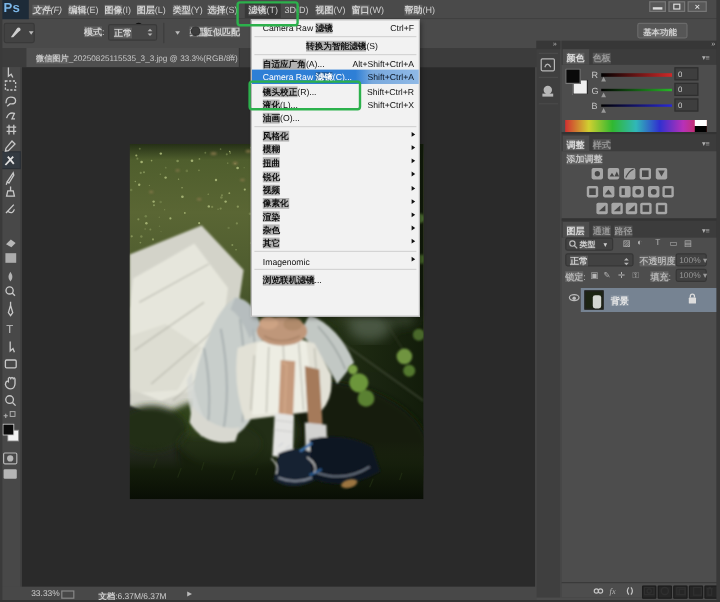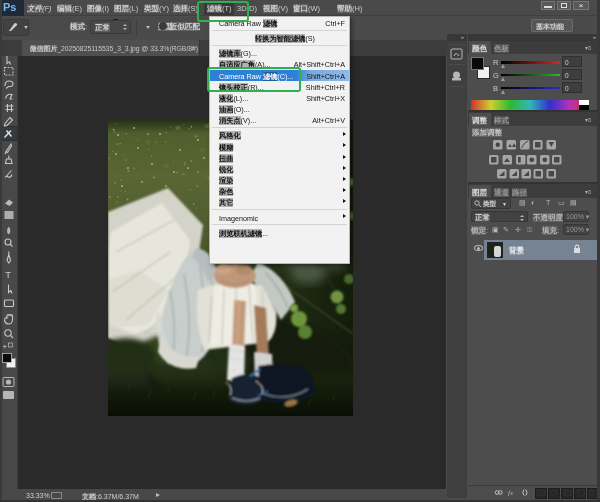--- a/index.html
+++ b/index.html
@@ -505,62 +505,63 @@
   <div style="height:3.9px;position:relative;">
       <div style="position:absolute;left:2px;right:2px;top:1.7px;height:1px;background:#d4d4d4;"></div>
     </div>
   <div style="position:relative;height:11.2px;">
       <span style="position:absolute;left:9px;top:2px;margin-left:36px;"><span class="ck">转换为智能滤镜</span>(S)</span>
     </div>
   <div style="height:3.9px;position:relative;">
       <div style="position:absolute;left:2px;right:2px;top:1.7px;height:1px;background:#d4d4d4;"></div>
     </div>
   <div style="position:relative;height:11.2px;">
-      <span style="position:absolute;left:9px;top:2px;"><span class="ck">滤镜库</span>(G)...</span>
-    </div>
-  <div style="position:relative;height:11.2px;">
       <span style="position:absolute;left:9px;top:2px;"><span class="ck">自适应广角</span>(A)...</span>
       <span style="position:absolute;right:4px;top:2px;">Alt+Shift+Ctrl+A</span>
     </div>
   <div style="position:relative;height:11.2px;background:linear-gradient(to right,#2e7fd6 0,#2e7fd6 62%,#79a9dd 72%,#8fb9e6 100%);">
       <span style="position:absolute;left:9px;top:2px;color:#fff;">Camera Raw <span class="ck">滤镜</span>(C)...</span>
       <span style="position:absolute;right:4px;top:2px;color:#0b1624;">Shift+Ctrl+A</span>
     </div>
   <div style="position:relative;height:11.2px;">
       <span style="position:absolute;left:9px;top:2px;"><span class="ck">镜头校正</span>(R)...</span>
       <span style="position:absolute;right:4px;top:2px;">Shift+Ctrl+R</span>
     </div>
   <div style="position:relative;height:11.2px;">
       <span style="position:absolute;left:9px;top:2px;"><span class="ck">液化</span>(L)...</span>
       <span style="position:absolute;right:4px;top:2px;">Shift+Ctrl+X</span>
     </div>
   <div style="position:relative;height:11.2px;text-decoration:underline;">
       <span style="position:absolute;left:9px;top:2px;"><span class="ck">油画</span>(O)...</span>
     </div>
-  <div style="position:relative;height:11.2px;">
-      <span style="position:absolute;left:9px;top:2px;"><span class="ck">消失点</span>(V)...</span>
-      <span style="position:absolute;right:4px;top:2px;">Alt+Ctrl+V</span>
-    </div>
   <div style="height:3.9px;position:relative;">
       <div style="position:absolute;left:2px;right:2px;top:1.7px;height:1px;background:#d4d4d4;"></div>
     </div>
   <div style="position:relative;height:11.2px;">
       <span style="position:absolute;left:9px;top:2px;"><span class="ck">风格化</span></span>
       <span class="subarrow"></span>
     </div>
   <div style="position:relative;height:11.2px;">
       <span style="position:absolute;left:9px;top:2px;"><span class="ck">模糊</span></span>
       <span class="subarrow"></span>
     </div>
   <div style="position:relative;height:11.2px;">
       <span style="position:absolute;left:9px;top:2px;"><span class="ck">扭曲</span></span>
       <span class="subarrow"></span>
     </div>
   <div style="position:relative;height:11.2px;">
       <span style="position:absolute;left:9px;top:2px;"><span class="ck">锐化</span></span>
+      <span class="subarrow"></span>
+    </div>
+  <div style="position:relative;height:11.2px;">
+      <span style="position:absolute;left:9px;top:2px;"><span class="ck">视频</span></span>
+      <span class="subarrow"></span>
+    </div>
+  <div style="position:relative;height:11.2px;">
+      <span style="position:absolute;left:9px;top:2px;"><span class="ck">像素化</span></span>
       <span class="subarrow"></span>
     </div>
   <div style="position:relative;height:11.2px;">
       <span style="position:absolute;left:9px;top:2px;"><span class="ck">渲染</span></span>
       <span class="subarrow"></span>
     </div>
   <div style="position:relative;height:11.2px;">
       <span style="position:absolute;left:9px;top:2px;"><span class="ck">杂色</span></span>
       <span class="subarrow"></span>
     </div>

